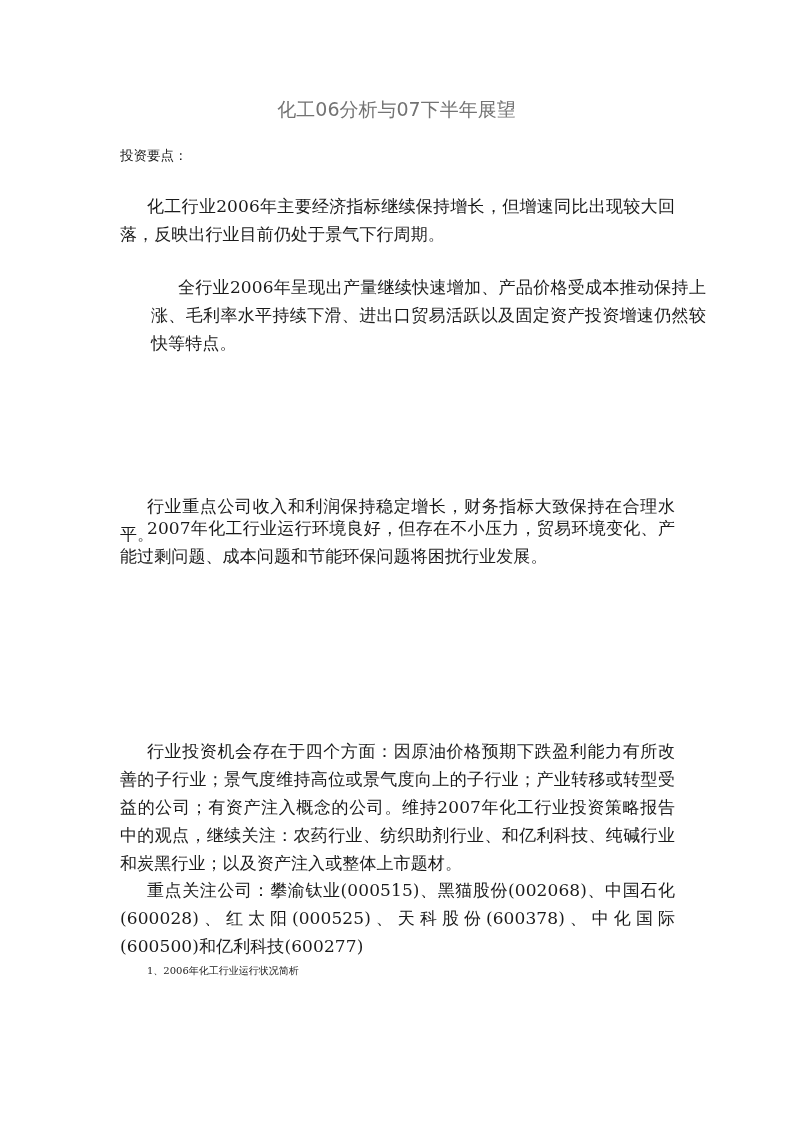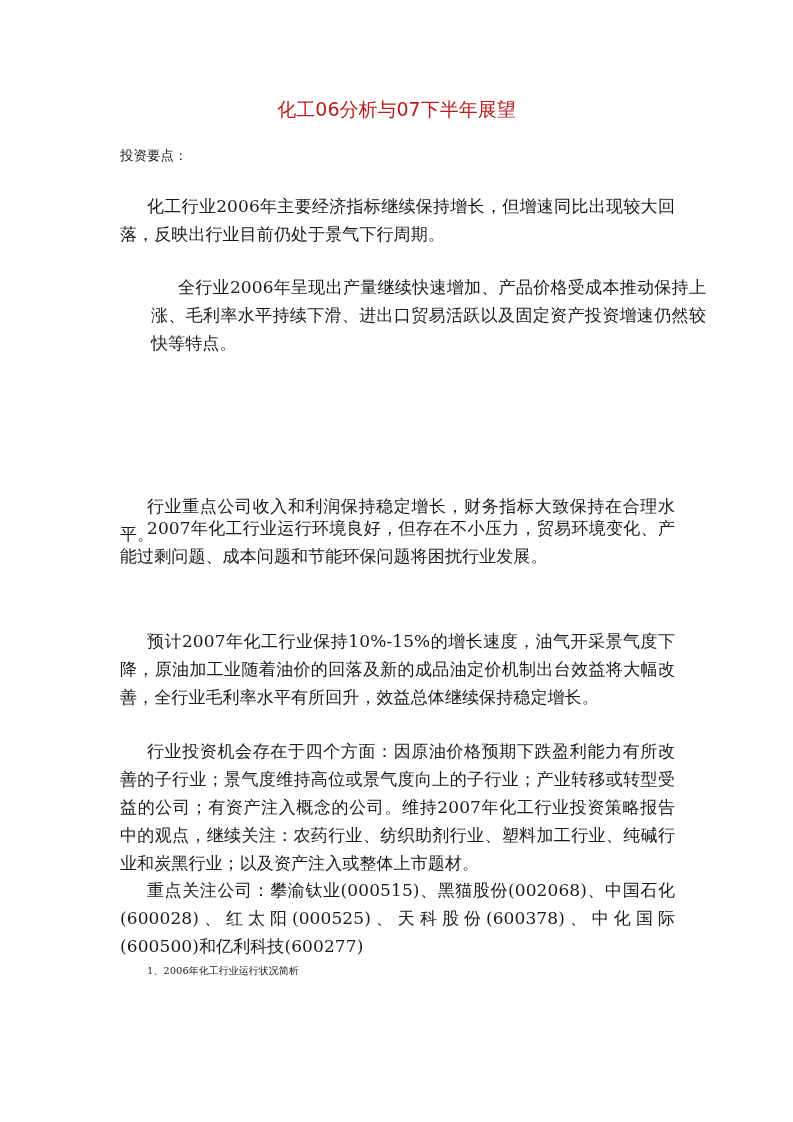--- a/index.html
+++ b/index.html
@@ -6,21 +6,21 @@
   body {
     width: 793px; height: 1122px; position: relative; overflow: hidden;
     font-family: "DejaVu Serif", "Liberation Serif", serif;
     color: #1a1a1a;
   }
   .page { position: absolute; left: 0; top: 0; width: 793px; height: 1122px; background: #fff; }
   .title {
     position: absolute; left: 0; width: 793px; top: 97px;
     text-align: center; font-size: 19px; line-height: 24px;
     font-family: "DejaVu Sans", "Liberation Sans", sans-serif;
-    color: #b91c1c;
+    color: #737373;
   }
   .label {
     position: absolute; left: 120px; top: 145px;
     font-size: 13.5px; line-height: 20px; text-align: right;
   }
   .para {
     position: absolute; left: 120px; width: 555px;
     font-size: 17px; line-height: 28px;
     text-align: justify; text-indent: 27px;
     letter-spacing: 0.1px;
@@ -42,18 +42,17 @@
 <body>
 
 <div class="page">
   <div class="title">化工06分析与07下半年展望</div>
   <div class="label">投资要点：</div>
 
   <div class="para p1">化工行业2006年主要经济指标继续保持增长，但增速同比出现较大回落，反映出行业目前仍处于景气下行周期。</div>
   <div class="para p2">全行业2006年呈现出产量继续快速增加、产品价格受成本推动保持上涨、毛利率水平持续下滑、进出口贸易活跃以及固定资产投资增速仍然较快等特点。</div>
   <div class="para p4">行业重点公司收入和利润保持稳定增长，财务指标大致保持在合理水平。</div>
   <div class="para p5">2007年化工行业运行环境良好，但存在不小压力，贸易环境变化、产能过剩问题、成本问题和节能环保问题将困扰行业发展。</div>
-  <div class="para p6">预计2007年化工行业保持10%-15%的增长速度，油气开采景气度下降，原油加工业随着油价的回落及新的成品油定价机制出台效益将大幅改善，全行业毛利率水平有所回升，效益总体继续保持稳定增长。</div>
-  <div class="para p7">行业投资机会存在于四个方面：因原油价格预期下跌盈利能力有所改善的子行业；景气度维持高位或景气度向上的子行业；产业转移或转型受益的公司；有资产注入概念的公司。维持2007年化工行业投资策略报告中的观点，继续关注：农药行业、纺织助剂行业、塑料加工行业、纯碱行业和炭黑行业；以及资产注入或整体上市题材。</div>
+  <div class="para p7">行业投资机会存在于四个方面：因原油价格预期下跌盈利能力有所改善的子行业；景气度维持高位或景气度向上的子行业；产业转移或转型受益的公司；有资产注入概念的公司。维持2007年化工行业投资策略报告中的观点，继续关注：农药行业、纺织助剂行业、和亿利科技、纯碱行业和炭黑行业；以及资产注入或整体上市题材。</div>
   <div class="para p8">重点关注公司：攀渝钛业(000515)、黑猫股份(002068)、中国石化(600028)、红太阳(000525)、天科股份(600378)、中化国际(600500)和亿利科技(600277)</div>
 
   <div class="section">1、2006年化工行业运行状况简析</div>
 </div>
 
 </body></html>

